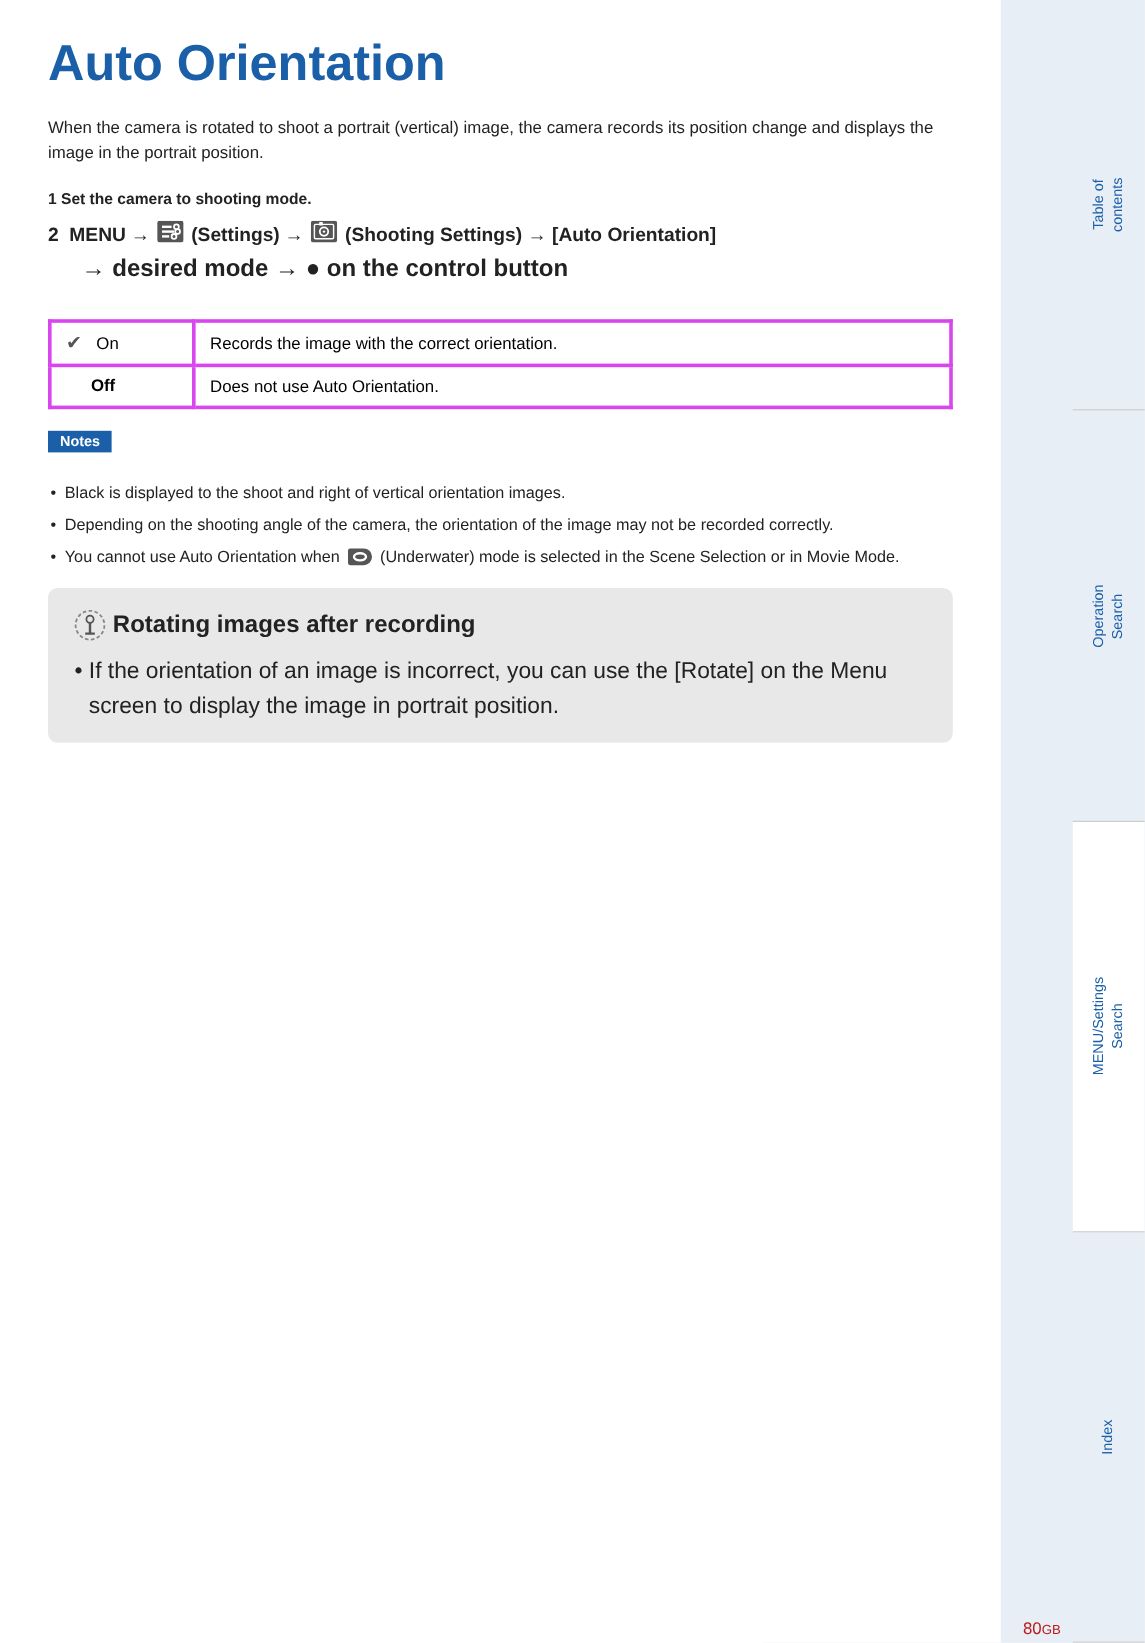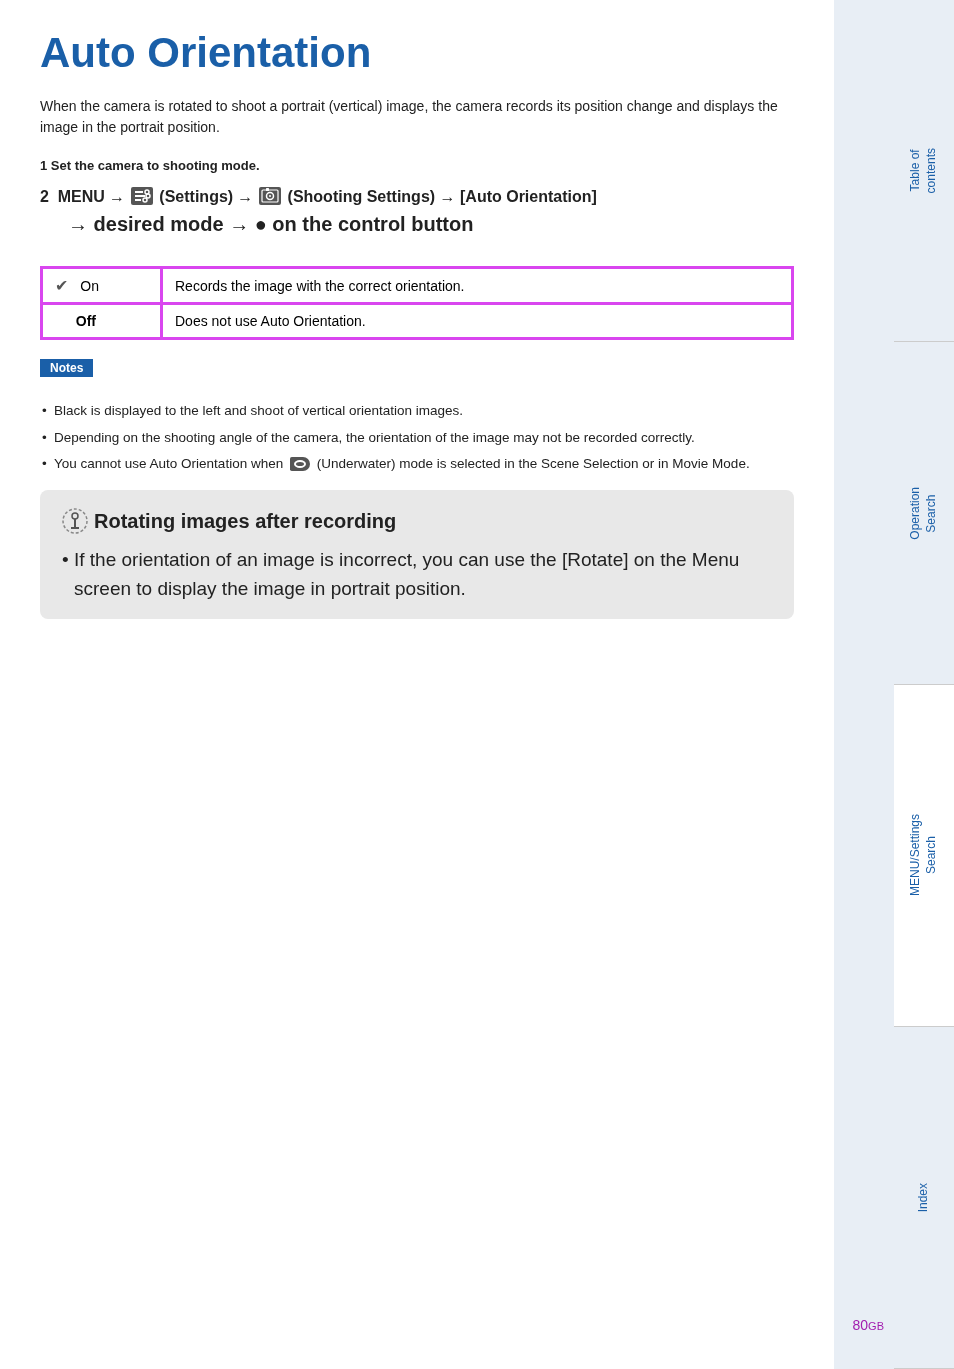--- a/index.html
+++ b/index.html
@@ -32,21 +32,21 @@
     }
     .step {
       font-size: 13px;
       font-weight: bold;
       color: #222;
       margin-bottom: 8px;
       line-height: 1.5;
     }
     .step2-line {
       display: flex;
-      align-items: center;
+      align-items: flex-start;
       font-size: 16px;
       font-weight: bold;
       color: #222;
       margin-bottom: 4px;
       flex-wrap: wrap;
       line-height: 1.6;
     }
     .step2-sub {
       font-size: 20px;
       font-weight: bold;
@@ -166,24 +166,24 @@
       color: #1a5fa8;
       text-align: center;
       line-height: 1.3;
       padding: 8px 0;
     }
     .sidebar-tab.active {
       background: white;
     }
     .page-number {
       position: absolute;
-      bottom: 36px;
+      bottom: 4px;
       right: 70px;
       font-size: 14px;
-      color: #a21caf;
+      color: #b91c1c;
     }
     .page-number-gb {
       font-size: 11px;
     }
   </style>
 </head>
 <body>
 
 <div class="main-content">
   <h1 class="page-title">Auto Orientation</h1>
@@ -236,21 +236,21 @@
           <span class="off-label">Off</span>
         </td>
         <td>Does not use Auto Orientation.</td>
       </tr>
     </tbody>
   </table>
 
   <div class="notes-box">
     <div class="notes-header">Notes</div>
     <ul class="notes-list">
-      <li>Black is displayed to the left and shoot of vertical orientation images.</li>
+      <li>Black is displayed to the shoot and right of vertical orientation images.</li>
       <li>Depending on the shooting angle of the camera, the orientation of the image may not be recorded correctly.</li>
       <li>You cannot use Auto Orientation when
         <span style="display:inline-block;width:20px;height:14px;background:#555;border-radius:2px 8px 8px 2px;vertical-align:middle;margin:0 3px;position:relative;">
           <span style="position:absolute;top:3px;left:4px;width:12px;height:8px;border-radius:50%;border:2px solid white;display:block;"></span>
         </span>
         (Underwater) mode is selected in the Scene Selection or in Movie Mode.</li>
     </ul>
   </div>
 
   <div class="tip-box">

